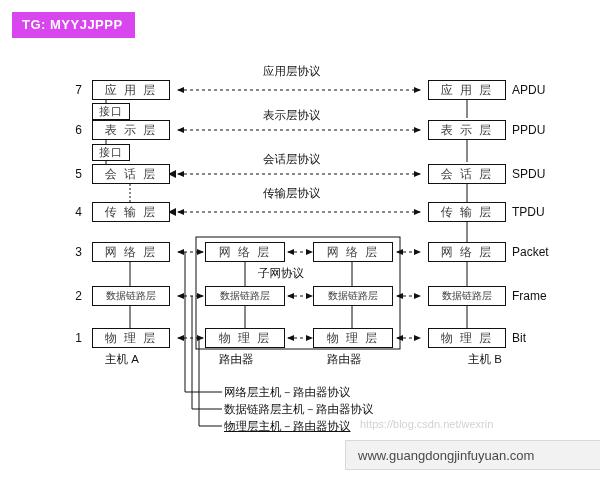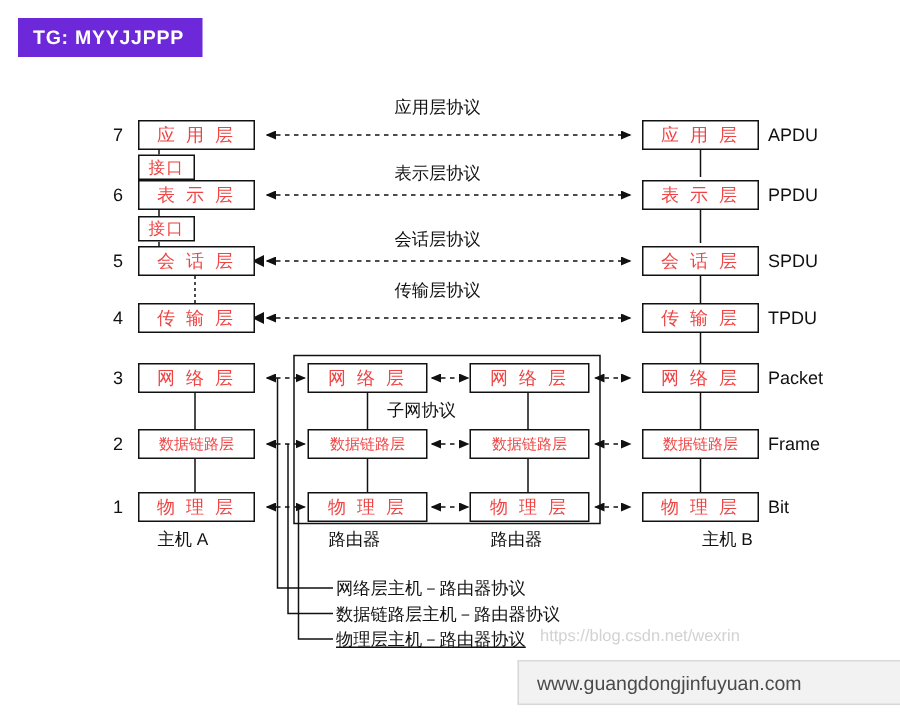--- a/index.html
+++ b/index.html
@@ -18,21 +18,21 @@
     position: relative;
     width: 600px;
     height: 480px;
   }
 
   
   .tg-tag {
     position: absolute;
     left: 12px;
     top: 12px;
-    background: #6d28d9;
+    background: #d946ef;
     color: #ffffff;
     font-size: 13px;
     font-weight: bold;
     padding: 5px 12px 6px 10px;
     letter-spacing: 0.5px;
     z-index: 40;
   }
 
   
   .watermark-bar {
@@ -71,21 +71,21 @@
     text-align: right;
   }
 
   
   .box {
     position: absolute;
     border: 1px solid #111;
     background: #ffffff;
     box-sizing: border-box;
     font-size: 12px;
-    color: #ef4444;
+    color: #404040;
     display: flex;
     align-items: center;
     justify-content: center;
     letter-spacing: 2px;
     white-space: nowrap;
   }
   .box.host {
     width: 78px;
     height: 20px;
   }

